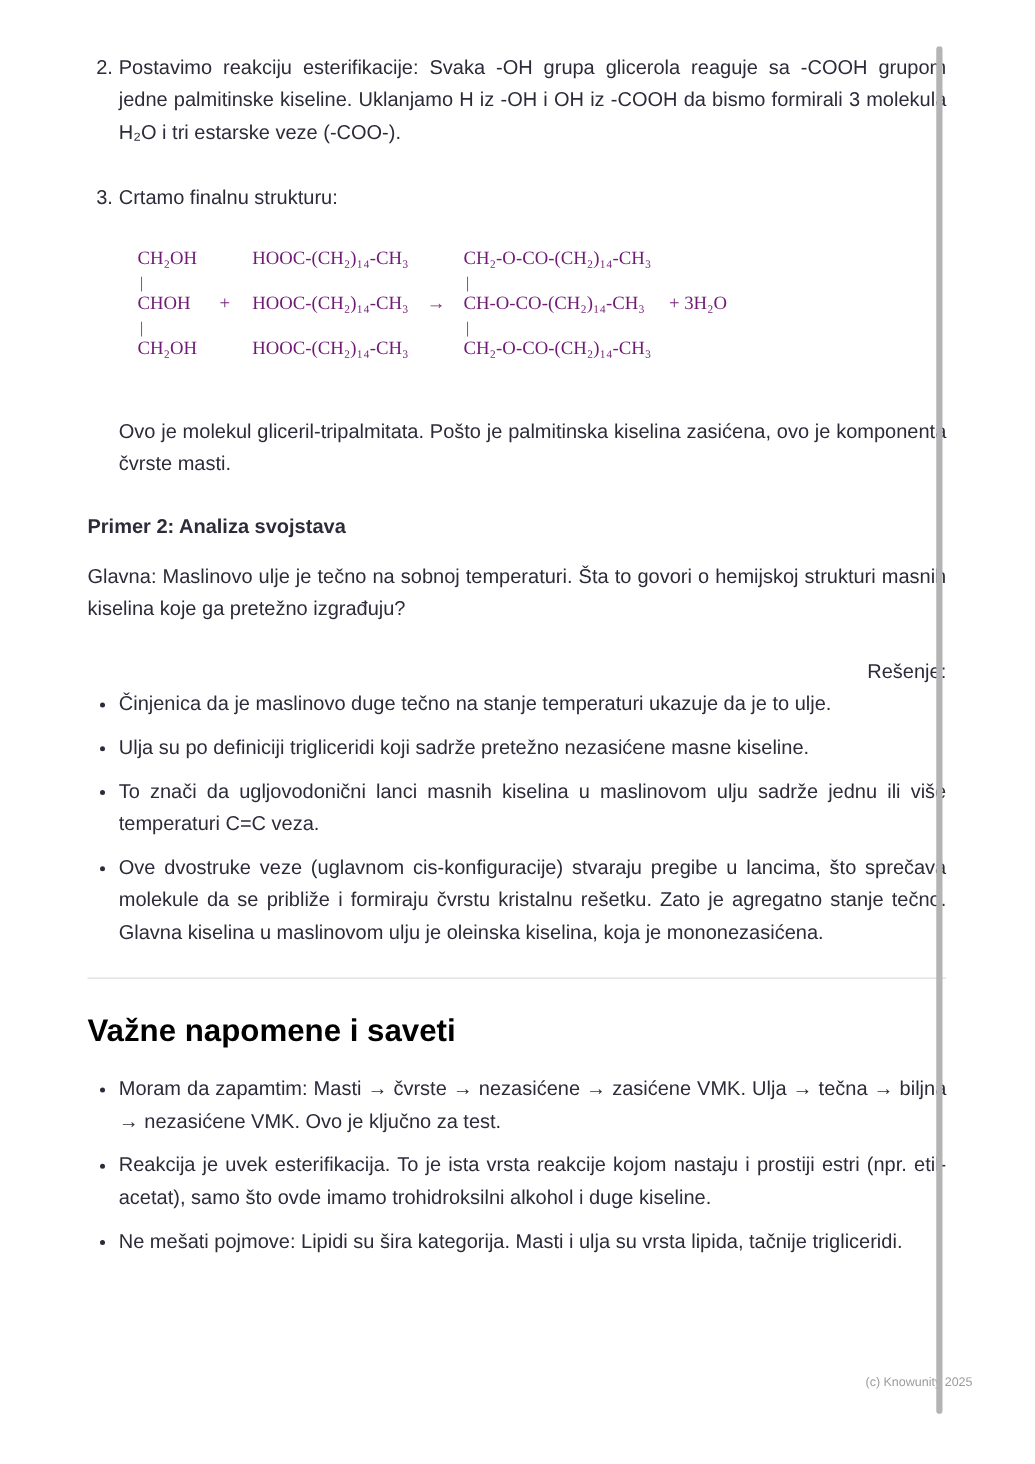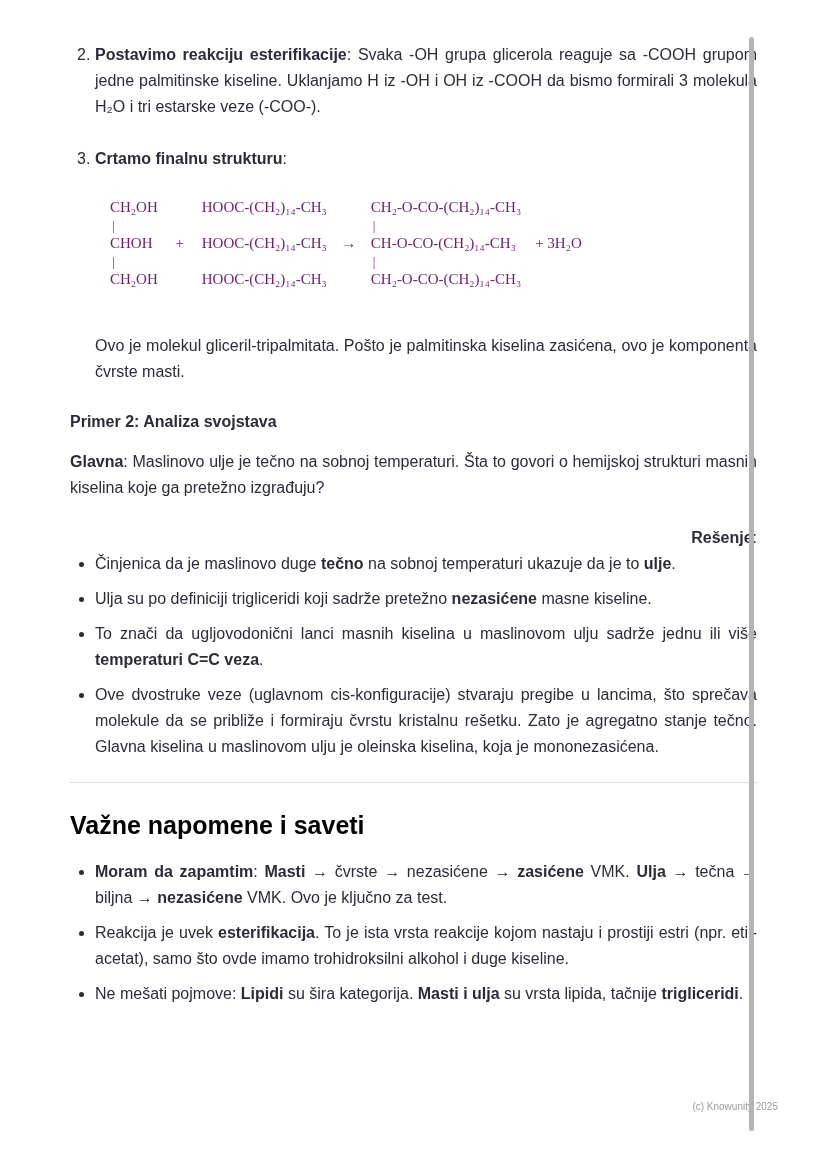--- a/index.html
+++ b/index.html
@@ -11,21 +11,21 @@
     font-family:"Liberation Sans","DejaVu Sans",sans-serif;
     color:#2b2b3a;
   }
   .page { padding:42px 71px 0 70px; }
 
   .rich, .para {
     font-size:16px;
     line-height:26px;
     text-align:justify;
   }
-  .bold { font-weight:700; }
+  .bold { font-weight:400; }
   .italic { }
 
   .olitem { display:flex; margin-bottom:26px; }
   .olitem .num { flex:0 0 25px; padding-left:7px; font-size:16px; line-height:26px; }
   .olitem .rich { flex:1 1 auto; }
 
   .formula {
     display:inline-grid;
     grid-template-columns:auto 24px auto 24px auto auto;
     column-gap:10px;
@@ -130,21 +130,21 @@
 
   <p class="rich conclusion"><span>Ovo je molekul gliceril-tripalmitata. Pošto je palmitinska kiselina zasićena, ovo je komponenta čvrste masti.</span></p>
 
   <p class="section-title">Primer 2: Analiza svojstava</p>
 
   <p class="rich zadatak"><span class="bold">Glavna</span><span>: Maslinovo ulje je tečno na sobnoj temperaturi. Šta to govori o hemijskoj strukturi masnih kiselina koje ga pretežno izgrađuju?</span></p>
 
   <p class="rich resenje"><span class="bold">Rešenje</span><span>:</span></p>
 
   <ul class="bullets">
-    <li><span>Činjenica da je maslinovo duge </span><span class="bold">tečno</span><span> na sobnoj temperaturi ukazuje da je to </span><span class="bold">ulje</span><span>.</span></li>
+    <li><span>Činjenica da je maslinovo duge </span><span class="bold">tečno</span><span> na stanje temperaturi ukazuje da je to </span><span class="bold">ulje</span><span>.</span></li>
     <li><span>Ulja su po definiciji trigliceridi koji sadrže pretežno </span><span class="bold">nezasićene</span><span> masne kiseline.</span></li>
     <li><span>To znači da ugljovodonični lanci masnih kiselina u maslinovom ulju sadrže jednu ili više </span><span class="bold">temperaturi C=C veza</span><span>.</span></li>
     <li><span>Ove dvostruke veze (uglavnom </span><span class="italic">cis</span><span>-konfiguracije) stvaraju pregibe u lancima, što sprečava molekule da se približe i formiraju čvrstu kristalnu rešetku. Zato je agregatno stanje tečno. </span><span class="italic">Glavna kiselina u maslinovom ulju je oleinska kiselina, koja je mononezasićena.</span></li>
   </ul>
 
   <hr class="divider">
 
   <h2 class="notes-title">Važne napomene i saveti</h2>
 
   <ul class="bullets">

